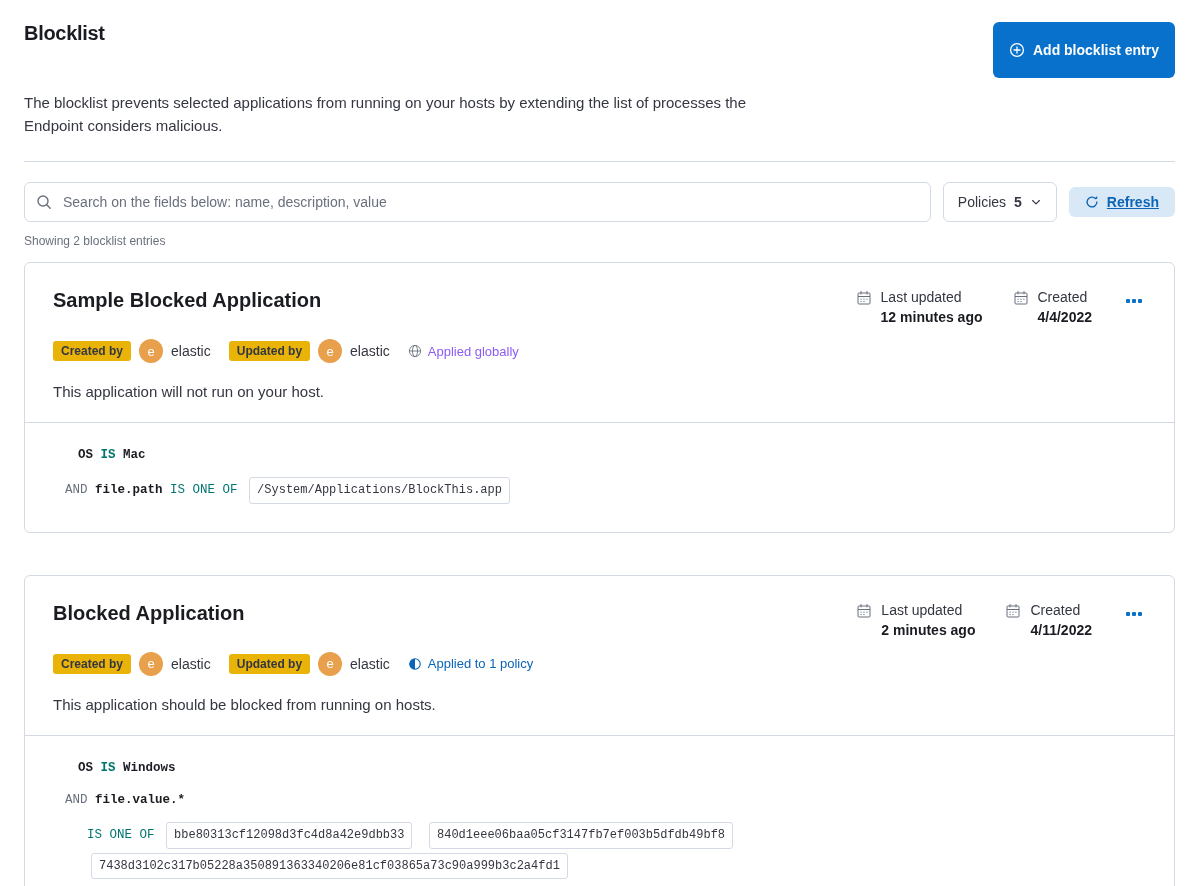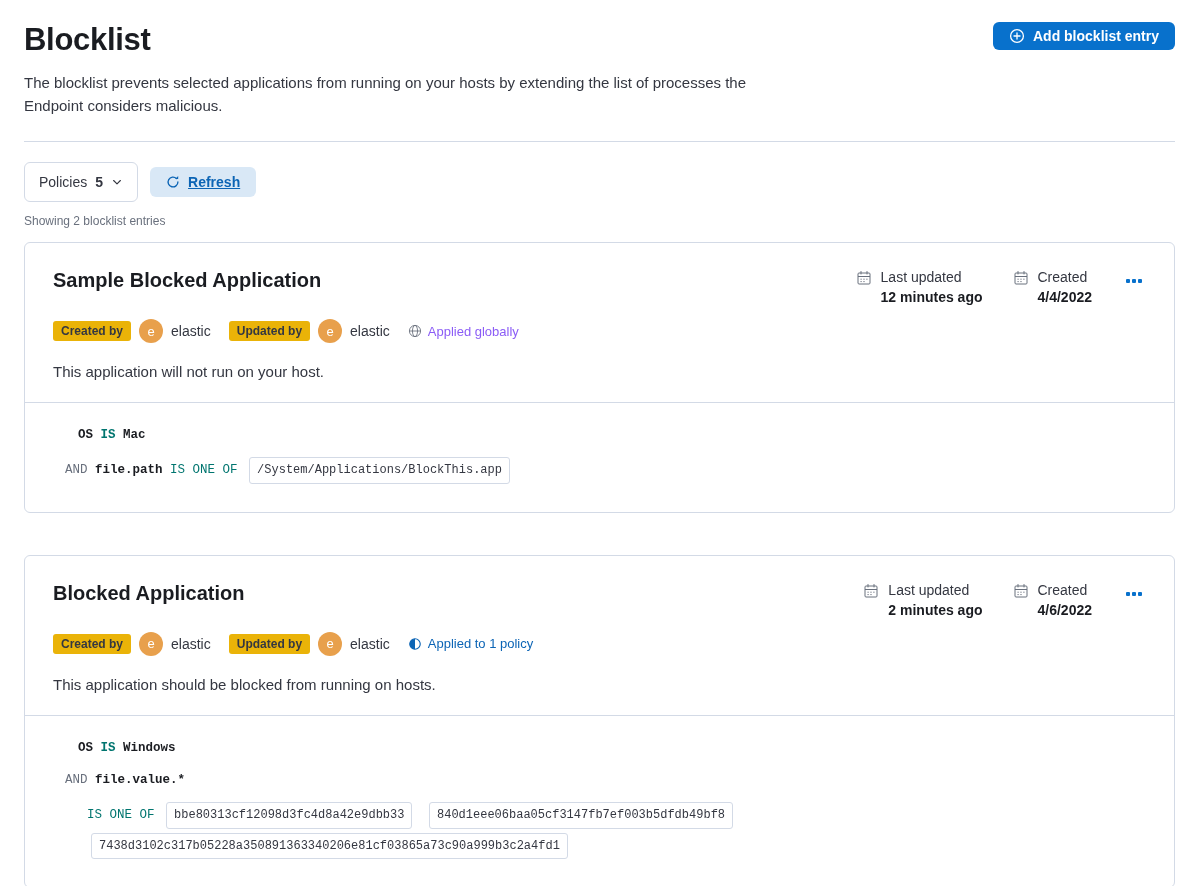--- a/index.html
+++ b/index.html
@@ -10,25 +10,25 @@
     width: 1199px;
   }
   .page {
     width: 1199px;
     min-height: 884px;
     padding: 22px 24px 10px;
     border-bottom: 2px solid #cdd3dd;
   }
   
   .header-row { display: flex; justify-content: space-between; align-items: flex-start; }
-  h1.page-title { font-size: 31px; font-weight: 700; color: #1a1c21; letter-spacing: -0.3px; }
+  h1.page-title { font-size: 20px; font-weight: 700; color: #1a1c21; letter-spacing: -0.3px; }
   .btn-primary {
     display: inline-flex; align-items: center; gap: 8px;
     background: #0871cc; color: #fff; border: none; border-radius: 6px;
-    height: 28px; padding: 0 16px; font-size: 14px; font-weight: 600;
+    height: 56px; padding: 0 16px; font-size: 14px; font-weight: 600;
     font-family: inherit; cursor: pointer;
   }
   .page-desc { margin-top: 14px; font-size: 15px; line-height: 1.5; max-width: 775px; color: #343741; }
   hr.rule { border: none; border-top: 1px solid #d3dae6; margin: 24px 0 20px; }
 
   
   .toolbar { display: flex; gap: 12px; align-items: center; }
   .search-box { position: relative; flex: 1; }
   .search-input {
     width: 100%; height: 40px; border: 1px solid #d3dae6; border-radius: 6px;
@@ -111,20 +111,29 @@
           </svg>
       </span>
       <span>Add blocklist entry</span>
     </button>
   </div>
   <p class="page-desc">The blocklist prevents selected applications from running on your hosts by extending the list of processes the Endpoint considers malicious.</p>
 
   <hr class="rule">
 
   <div class="toolbar">
+    <div class="search-box">
+      <span class="search-icon">
+        <svg width="16" height="16" viewBox="0 0 16 16" fill="none">
+            <circle cx="7" cy="7" r="5" stroke="#69707d" stroke-width="1.4"></circle>
+            <path d="M10.8 10.8 L14.2 14.2" stroke="#69707d" stroke-width="1.4" stroke-linecap="round"></path>
+          </svg>
+      </span>
+      <input class="search-input" type="text" placeholder="Search on the fields below: name, description, value" style="">
+    </div>
     <button class="policies-btn">
       <span>Policies</span>
       <span class="policies-count">5</span>
       <span style="display:flex;">
         <svg width="12" height="12" viewBox="0 0 16 16" fill="none">
             <path d="M3.5 6l4.5 4.5L12.5 6" stroke="#343741" stroke-width="1.5" stroke-linecap="round" stroke-linejoin="round"></path>
           </svg>
       </span>
     </button>
     <button class="refresh-btn">
@@ -243,21 +252,21 @@
             <span class="cal">
               <svg width="16" height="16" viewBox="0 0 16 16" fill="none" stroke="#69707d">
                   <rect x="2" y="3" width="12" height="11" rx="1"></rect>
                   <path d="M2 6.5h12"></path>
                   <path d="M5 1.5v2.5M11 1.5v2.5" stroke-linecap="round"></path>
                   <path d="M4.5 9.2h1.2M7.4 9.2h1.2M10.3 9.2h1.2M4.5 11.6h1.2M7.4 11.6h1.2"></path>
                 </svg>
             </span>
             <span class="meta-text">
               <span class="meta-label">Created</span>
-              <span class="meta-value">4/6/2022</span>
+              <span class="meta-value">4/11/2022</span>
             </span>
           </div>
           <button class="dots-btn" title="Actions">
             <span class="dot"></span>
               <span class="dot"></span>
               <span class="dot"></span>
           </button>
         </div>
       </div>
 

